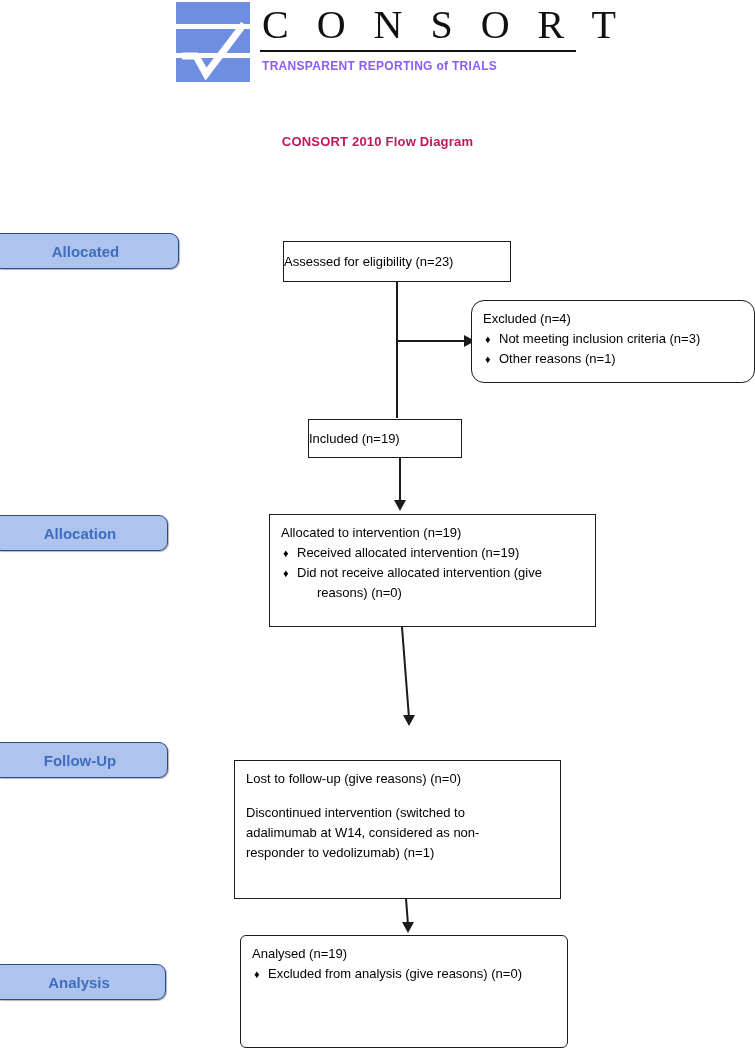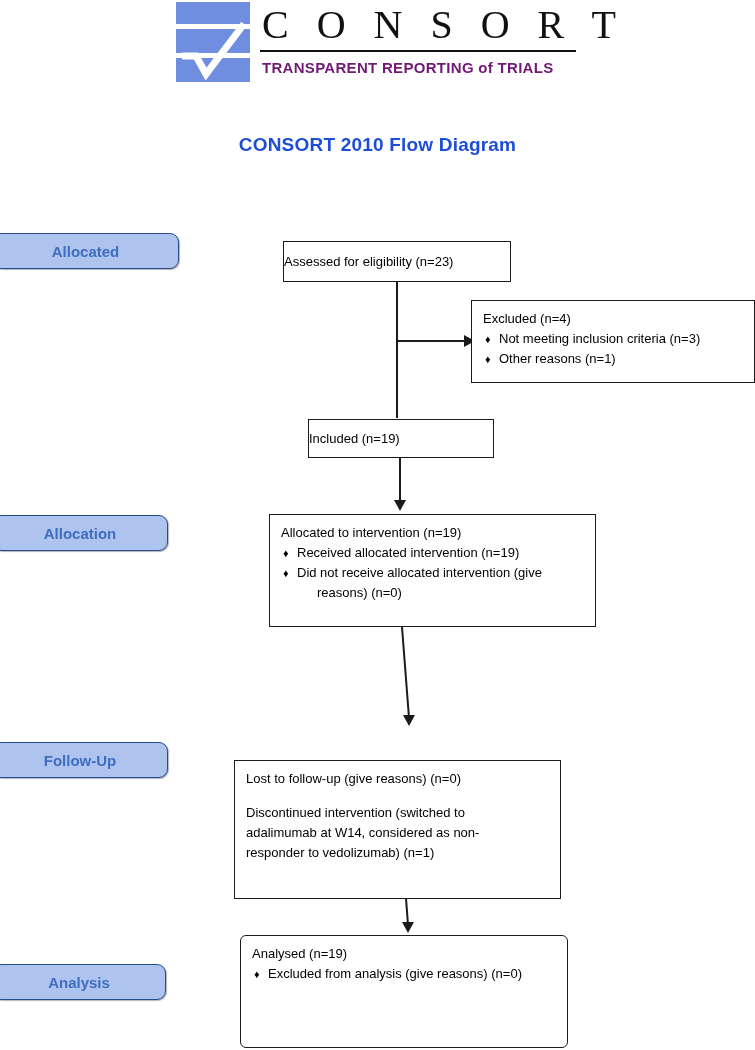--- a/index.html
+++ b/index.html
@@ -68,38 +68,38 @@
   }
   .logo-rule {
     width: 316px;
     height: 2px;
     background: #111111;
     margin-top: 2px;
   }
   .logo-tag {
     font-family: "Liberation Sans", sans-serif;
     font-weight: bold;
-    font-size: 15px;
+    font-size: 12px;
     letter-spacing: 0.3px;
-    color: #701a75;
+    color: #8b5cf6;
     white-space: nowrap;
     margin-top: 7px;
     padding-left: 2px;
   }
 
   
   .diagram-title {
     position: absolute;
     left: 0px;
     top: 134px;
     width: 755px;
     text-align: center;
-    font-size: 19px;
+    font-size: 13px;
     font-weight: bold;
-    color: #1d4ed8;
+    color: #be185d;
     letter-spacing: 0.2px;
   }
 
   
   .stage-pill {
     position: absolute;
     left: -8px;
     background: #aec4ee;
     border: 1.5px solid #2a4b8d;
     border-radius: 9px;
@@ -236,35 +236,35 @@
 
   <svg class="slanted" style="left:0px; top:0px; width:755px; height:1050px;">
     <line x1="402" y1="845" x2="408" y2="925" stroke="#1b1b1b" stroke-width="2"></line>
   </svg>
   <div class="arrow-down" style="left:402px; top:922px;"></div>
 
   <div class="flow-box centered" style="left:283px; top:241px; width:228px; height:41px;">
     <span>Assessed for eligibility (n=23)</span>
   </div>
 
-  <div class="flow-box" style="left:471px; top:300px; width:284px; height:83px;">
+  <div class="flow-box" style="left:471px; top:300px; width:284px; height:83px;border-radius:13px;">
     <span class="box-head">Excluded (n=4)</span>
     <ul class="box-list">
       <li>
         <span class="dia">♦</span>
         <span>Not meeting inclusion criteria (n=3)</span>
       </li>
       <li>
         <span class="dia">♦</span>
         <span>Other reasons (n=1)</span>
       </li>
     </ul>
   </div>
 
-  <div class="flow-box centered" style="left:308px; top:419px; width:186px; height:39px;">
+  <div class="flow-box centered" style="left:308px; top:419px; width:154px; height:39px;">
     <span>Included (n=19)</span>
   </div>
 
   <div class="flow-box" style="left:234px; top:514px; width:327px; height:113px;margin-left:35px;">
     <span class="box-head">Allocated to intervention (n=19)</span>
     <ul class="box-list">
       <li>
         <span class="dia">♦</span>
         <span>Received allocated intervention (n=19)</span>
       </li>

